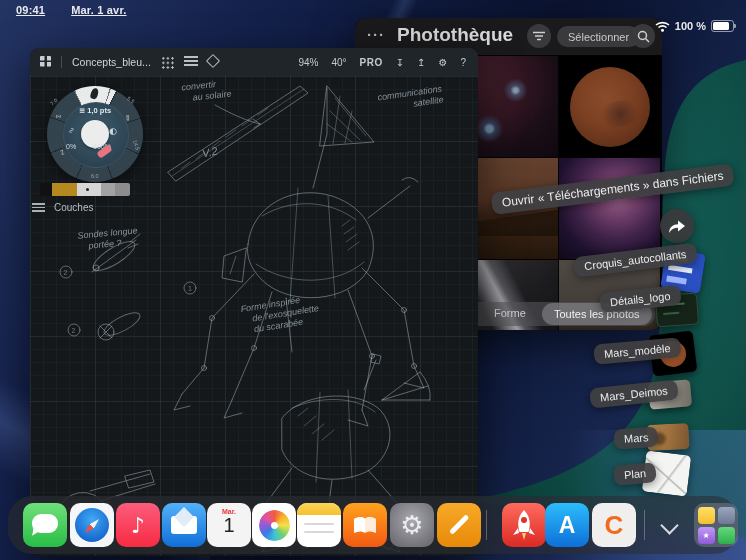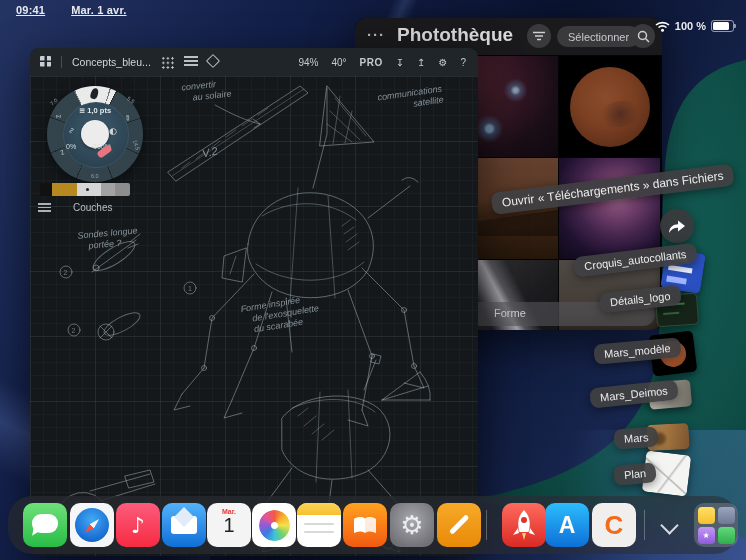--- a/index.html
+++ b/index.html
@@ -111,21 +111,21 @@
   .wheel .zig{position:absolute;left:21px;top:40px;color:#cfd8dc;font-size:8px;transform:rotate(90deg);}
   .wheel .num{position:absolute;color:#93a0a7;font-size:5.5px;}
   .wheel .toolglyph{position:absolute;color:#b6bfc4;font-size:8px;}
   .wheel .brush{position:absolute;left:44px;top:2px;width:7px;height:11px;background:#1d2327;border-radius:60% 60% 45% 45%;transform:rotate(18deg);}
   .wheel .pink{position:absolute;left:50px;top:62px;width:15px;height:7px;border-radius:3px;background:#e8747f;transform:rotate(-36deg);}
 
   .colorstrip{position:absolute;left:10px;top:135px;width:90px;height:13px;display:flex;z-index:5;border-radius:2px;overflow:hidden;}
   .cs{height:100%;}
   .cs-dot{position:relative;}
   .cs-dot::after{content:"";position:absolute;left:9px;top:5px;width:3px;height:3px;background:#222;border-radius:50%;}
-  .layers-row{position:absolute;left:8px;top:154px;display:flex;align-items:center;gap:22px;z-index:5;color:#b7bec3;font-size:10px;}
+  .layers-row{position:absolute;left:2px;top:154px;display:flex;align-items:center;gap:9px;z-index:5;color:#b7bec3;font-size:10px;}
   .icn-burger{width:13px;height:9px;background:repeating-linear-gradient(#aab2b8 0 1.6px,transparent 1.6px 3.6px);}
 
   
   .sharebtn{position:absolute;left:660px;top:209px;width:34px;height:34px;border-radius:50%;background:rgba(58,58,60,.92);z-index:40;
      display:flex;align-items:center;justify-content:center;box-shadow:0 3px 10px rgba(0,0,0,.4);}
   .dpill{position:absolute;background:rgba(64,64,66,.94);color:#ebebeb;font-size:11px;padding:4px 10px;border-radius:8px;
      white-space:nowrap;z-index:42;box-shadow:0 2px 10px rgba(0,0,0,.45);}
   .dthumb{position:absolute;z-index:41;border-radius:5px;box-shadow:0 3px 9px rgba(0,0,0,.5);}
   .th-croquis{left:663px;top:251px;width:40px;height:40px;background-color:#2a4fc0;background-image:
      linear-gradient(90deg,#bfe06a 0 100%),linear-gradient(90deg,#e8f0ff 0 100%),linear-gradient(90deg,#9fb4ff 0 100%);
@@ -238,20 +238,21 @@
       <div class="ph-select">Sélectionner</div>
       <div class="ph-circle ph-search">
         <svg width="13" height="13" viewBox="0 0 13 13">
           <circle cx="5.5" cy="5.5" r="4" fill="none" stroke="#cfcfd2" stroke-width="1.5"></circle>
           <line x1="8.5" y1="8.5" x2="12" y2="12" stroke="#cfcfd2" stroke-width="1.5"></line>
         </svg>
       </div>
     </div>
     <div class="ph-tabs">
       <div class="ph-tab-months">Forme</div>
+      <div class="ph-tab-all">Toutes les photos</div>
     </div>
   </div>
 
   <div class="concepts-win">
     <div class="cw-toolbar">
       <div class="cw-left">
         <span class="icn-grid4"></span>
         <span class="cw-sep"></span>
         <span class="cw-title">Concepts_bleu...</span>
         <span class="icn-dots9"></span>

